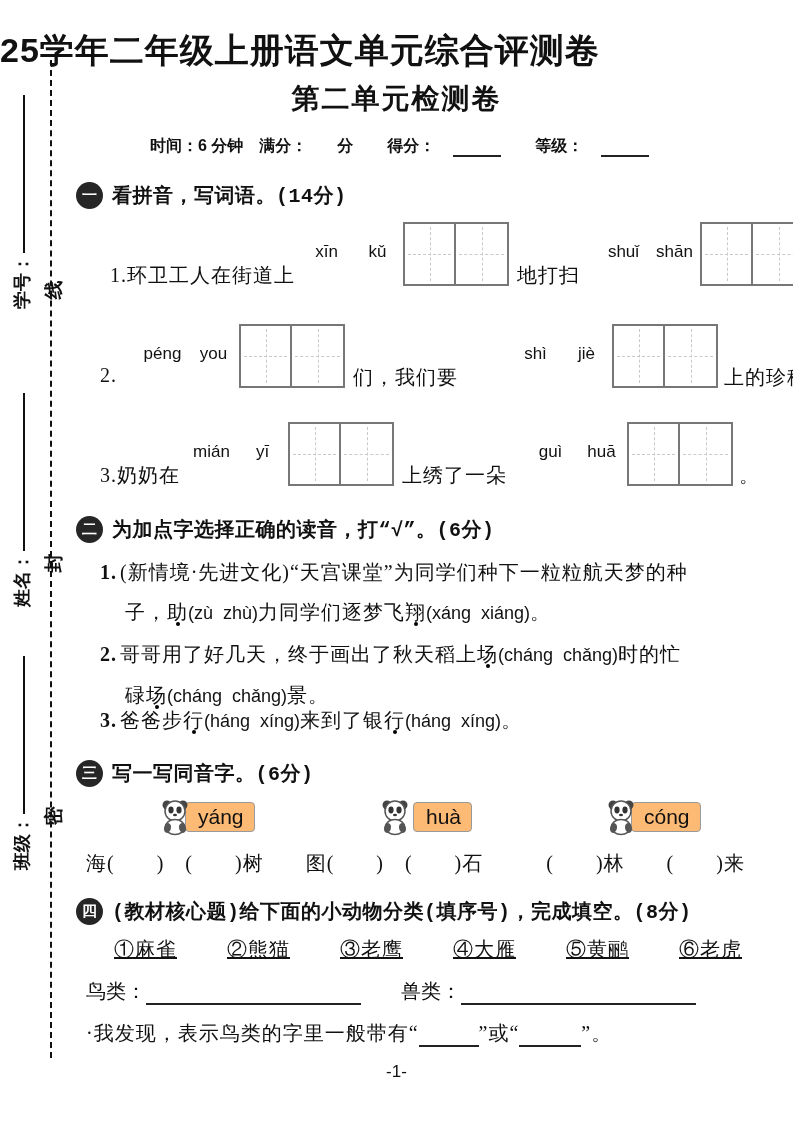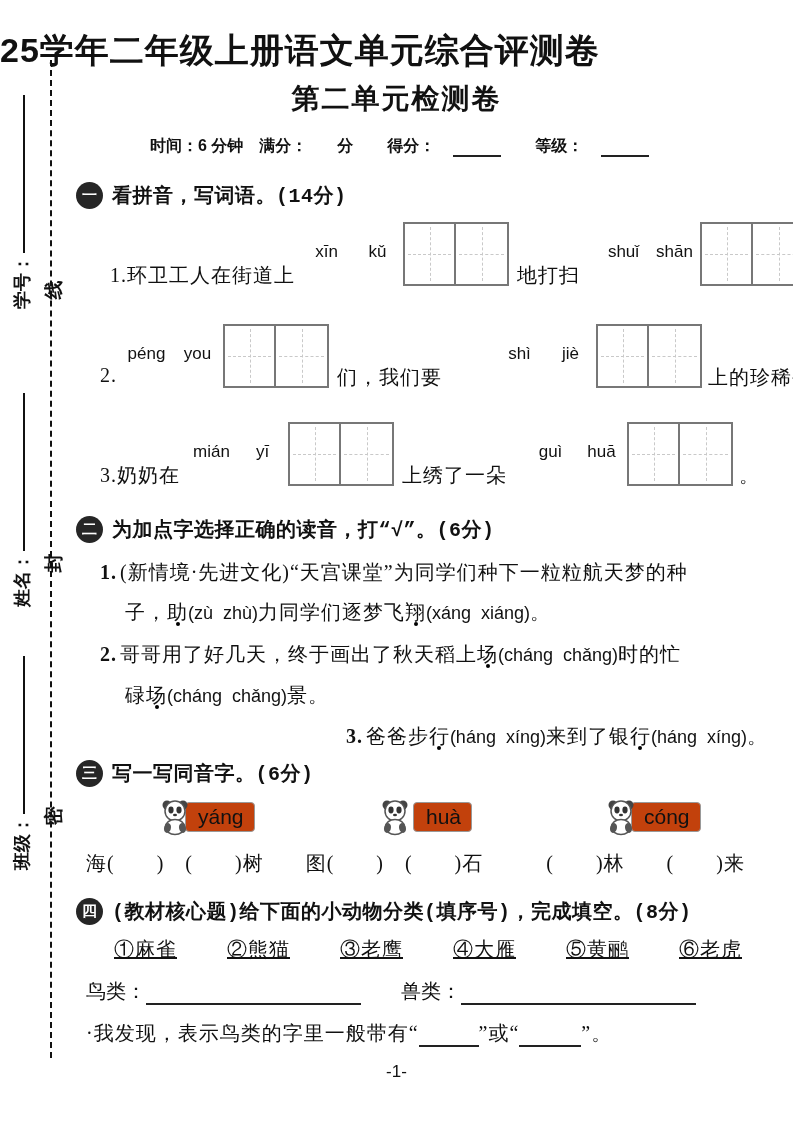--- a/index.html
+++ b/index.html
@@ -56,34 +56,34 @@
   .s1row { position:absolute; display:flex; align-items:flex-start; }
   .pbox { display:flex; flex-direction:row; align-items:center; }
   .pinrow { display:flex; height:24px; }
   .pin { width:51px; text-align:center; font-family:"Liberation Sans","DejaVu Sans",sans-serif; font-size:17px; }
   .wbox { display:flex; border:2px solid #777; background:#fff; }
   .wcell { width:51px; height:60px; position:relative; border-right:2px solid #777; }
   .wcell:last-child { border-right:none; }
   .wcell::before { content:""; position:absolute; left:50%; top:3px; bottom:3px; border-left:1.5px dashed #c9c9c9; }
   .wcell::after  { content:""; position:absolute; top:50%; left:3px; right:3px; border-top:1.5px dashed #c9c9c9; }
   .s1text { font-size:20px; letter-spacing:1px; padding-top:40px; white-space:nowrap; }
-  .ml6{margin-left:6px;} .ml8{margin-left:8px;} .ml18{margin-left:18px;} .ml52{margin-left:52px;} .ml4{margin-left:4px;}
+  .ml6{margin-left:6px;} .ml8{margin-left:8px;} .ml18{margin-left:18px;} .ml52{margin-left:52px;} .ml4{margin-left:20px;}
   
   .s2item { position:absolute; left:14px; width:668px; font-size:20px; letter-spacing:1px; line-height:40px; }
   .s2item .num { font-weight:bold; margin-right:3px; }
   .iline2 { padding-left:25px; }
   .pyopt { font-family:"Liberation Sans","DejaVu Sans",sans-serif; font-size:18px; letter-spacing:0; white-space:pre; }
   .dotu { position:relative; }
   .dotu::after { content:""; position:absolute; left:50%; bottom:-3px; transform:translateX(-50%);
                  width:4px; height:4px; border-radius:50%; background:#000; }
   
   .panda-group { position:absolute; display:flex; align-items:center; }
   .panda-svg { margin-right:-7px; position:relative; z-index:2; }
   .panda-label {
-    border:1.5px solid #999; border-radius:4px; padding:2px 10px 2px 12px; background:#c2410c;
+    border:1.5px solid #999; border-radius:4px; padding:2px 10px 2px 12px; background:#fdba74;
     font-family:"Liberation Sans","DejaVu Sans",sans-serif; font-size:21px; min-width:58px; text-align:center;
   }
   .tongyin { position:absolute; left:0; font-size:20px; letter-spacing:1px; white-space:pre; }
   
   .animals { position:absolute; left:28px; width:628px; display:flex; justify-content:space-between;
              font-size:20px; letter-spacing:1px; }
   .classify { position:absolute; left:0; display:flex; align-items:flex-end; font-size:20px; }
   .ulblank { display:inline-block; height:16px; border-bottom:2px solid #222; }
   .w215{width:215px;} .w235{width:235px;} .w60{width:60px;} .w62{width:62px;}
   .spacer40 { width:40px; }
@@ -227,21 +227,21 @@
 
     <div class="s2item" style="top:634px;">
       <div>
         <span class="num">2.</span><span>哥哥用了好几天，终于画出了秋天稻上</span><span class="dotu">场</span><span class="pyopt">(cháng  chǎng)</span><span>时的忙</span>
       </div>
       <div class="iline2">
         <span>碌</span><span class="dotu">场</span><span class="pyopt">(cháng  chǎng)</span><span>景。</span>
       </div>
     </div>
 
-    <div class="s2item" style="top:716px;text-align:right;">
+    <div class="s2item" style="top:700px;">
       <div>
         <span class="num">3.</span><span>爸爸步</span><span class="dotu">行</span><span class="pyopt">(háng  xíng)</span><span>来到了银</span><span class="dotu">行</span><span class="pyopt">(háng  xíng)</span><span>。</span>
       </div>
     </div>
 
     <div class="sec-head" style="top:760px;">
       <span class="badge">三</span>
       <span class="sec-title">写一写同音字。(6分)</span>
     </div>
 

